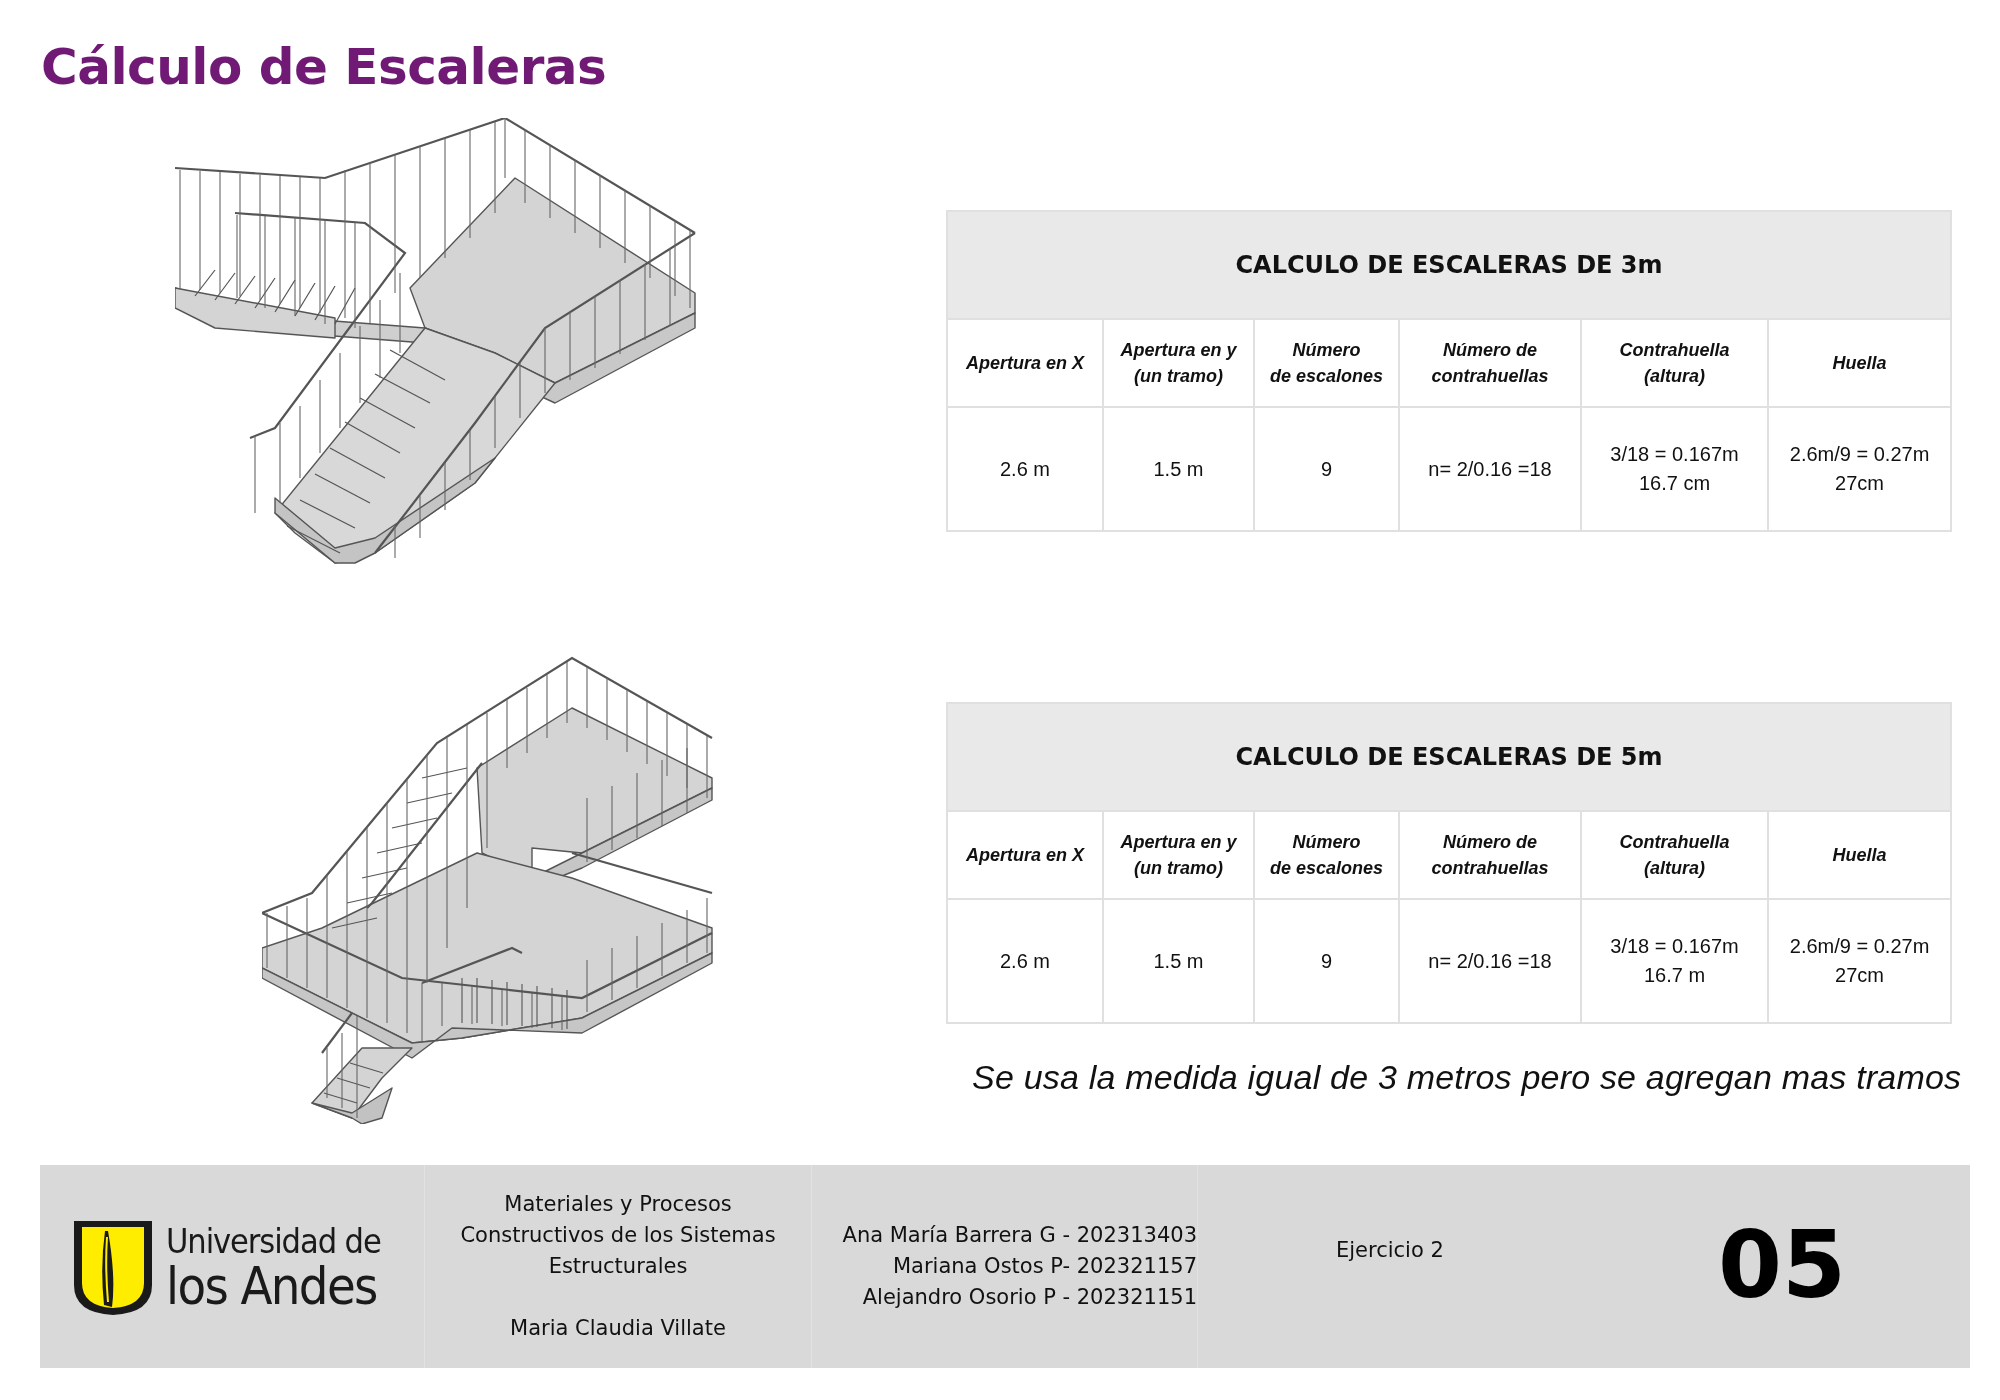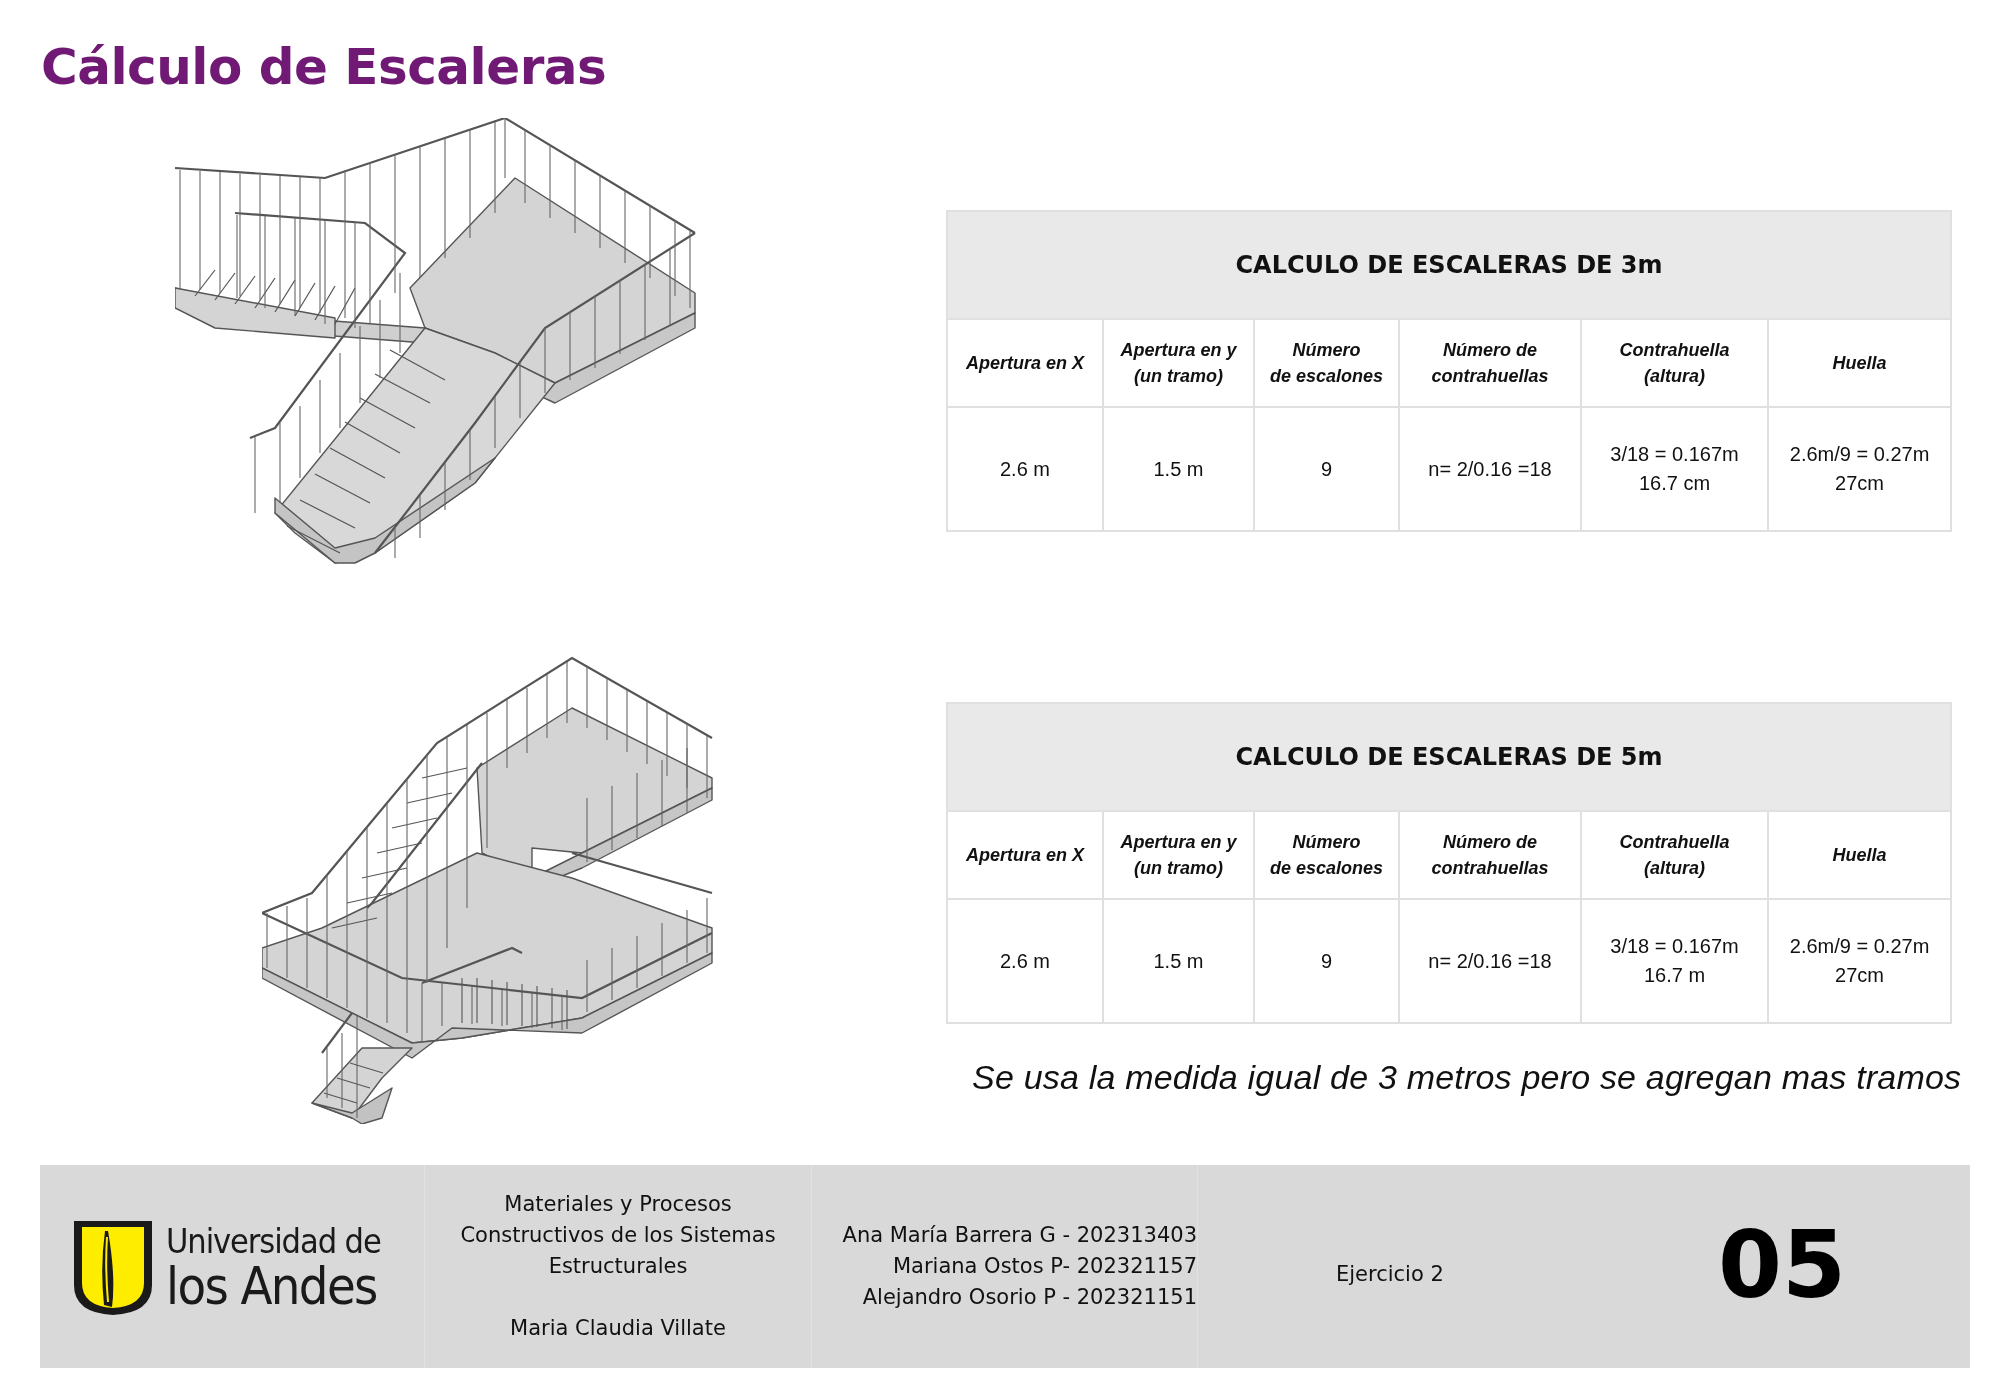--- a/index.html
+++ b/index.html
@@ -51,21 +51,21 @@
   .footer .cell {
     height: 100%; display: flex; flex-direction: column; align-items: center; justify-content: center;
     font-family: "DejaVu Sans", sans-serif; font-size: 21px; line-height: 31px; color: #111; text-align: center;
     border-right: 1px solid #e2e2e2;
   }
   .footer .cell:last-child { border-right: none; }
   #footer-logo { width: 385px; flex-direction: row; justify-content: flex-start; padding-left: 32px; }
   #footer-course { width: 387px; }
   #footer-students { width: 386px; align-items: flex-end; }
   #footer-exercise { width: 772px; flex-direction: row; justify-content: flex-start; position: relative; }
-  .exercise-label { position: absolute; left: 138px; top: 94px; }
+  .exercise-label { position: absolute; left: 138px; top: 70px; }
   .page-number {
     position: absolute; left: 520px; top: 46px;
     font-family: "DejaVu Sans", sans-serif; font-weight: bold; font-size: 92px; line-height: 110px; color: #000;
   }
 
   .logo-shield { width: 82px; height: 100px; margin-right: 12px; }
   .logo-text { display: flex; flex-direction: column; align-items: flex-start; font-family: "DejaVu Sans", sans-serif; color: #1a1a1a; }
   .logo-line1 { font-size: 34px; line-height: 38px; letter-spacing: -1.2px; transform: scaleX(0.9); transform-origin: left; }
   .logo-line2 { font-size: 52px; line-height: 52px; letter-spacing: -1.8px; transform: scaleX(0.9); transform-origin: left; }
   .course-gap { height: 31px; }

